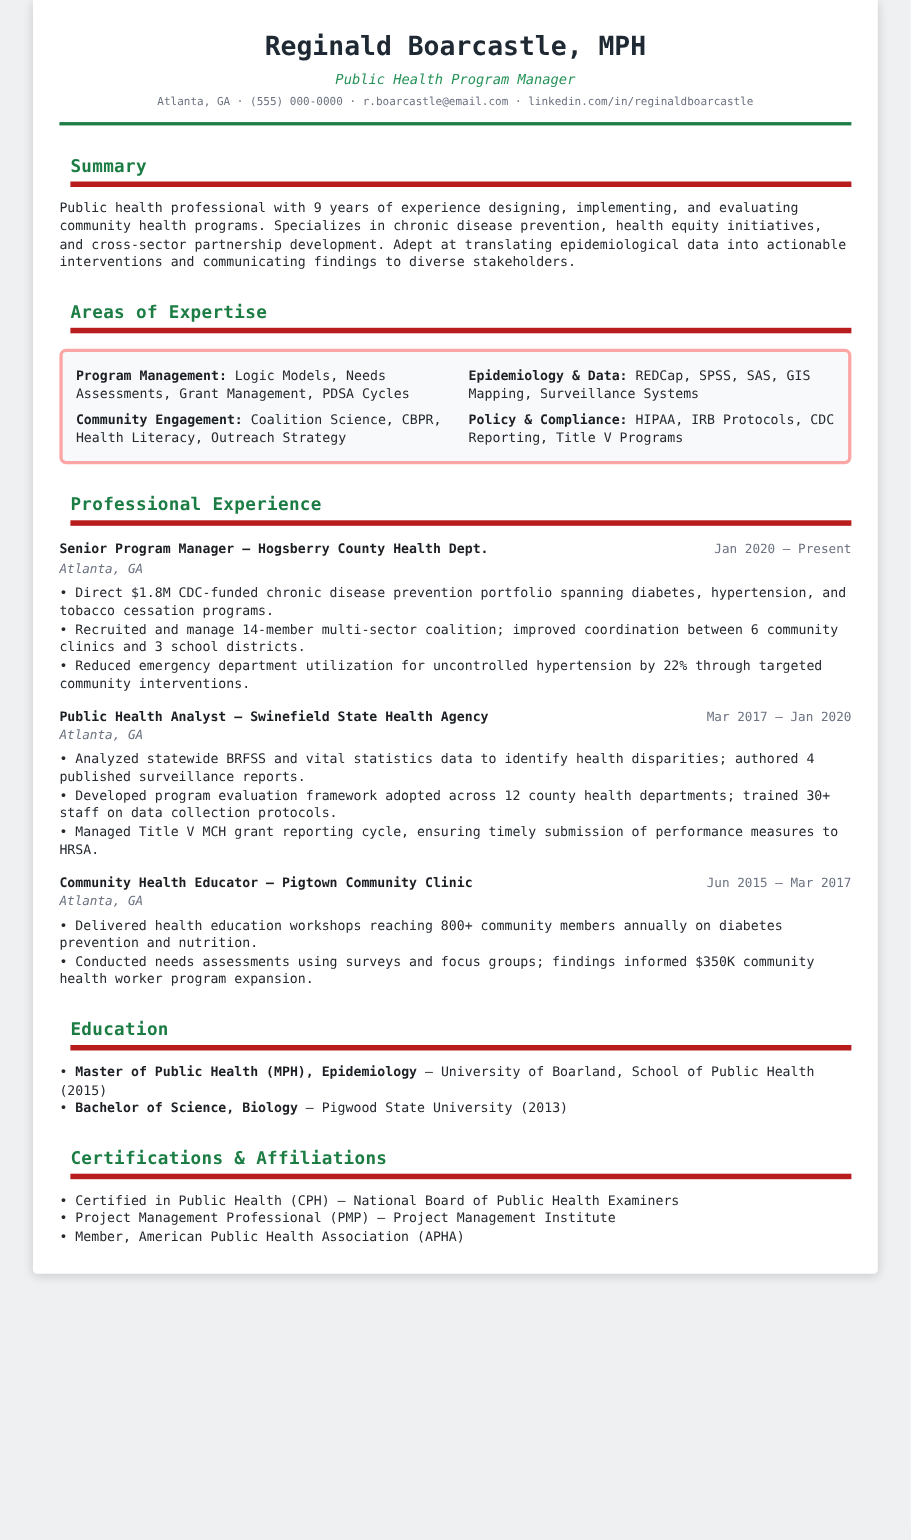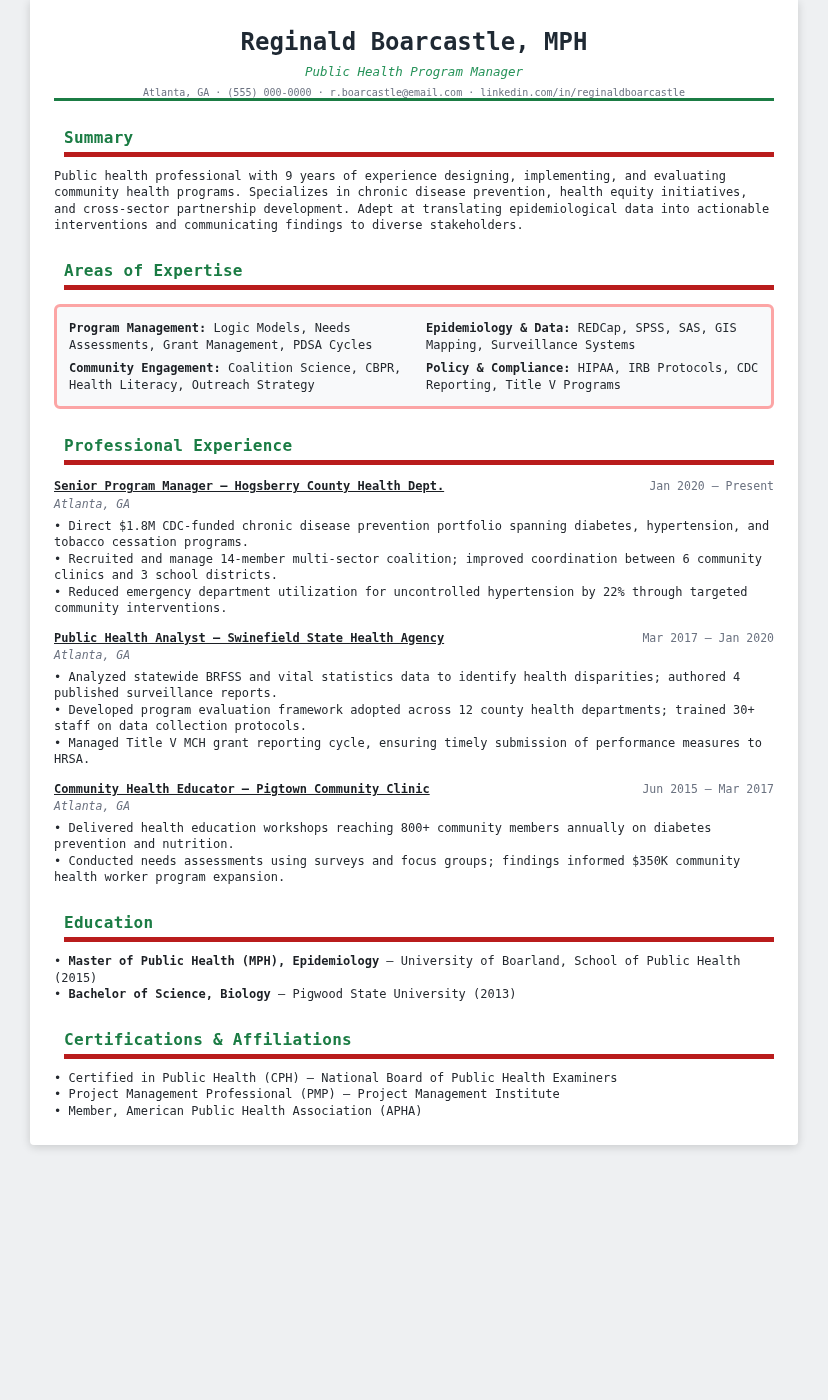--- a/index.html
+++ b/index.html
@@ -14,21 +14,21 @@
   }
   .page {
     width: 768px;
     margin: 0 auto;
     background: #ffffff;
     border-radius: 0 0 4px 4px;
     box-shadow: 0 2px 10px rgba(0,0,0,0.16);
     padding: 28px 24px 26px 24px;
   }
   
-  .header { text-align: center; border-bottom: 3px solid #1b7c44; }
+  .header { text-align: center; border-bottom: 3px solid #1b7c44; padding-bottom: 13px; }
   .name { font-size: 24px; font-weight: bold; color: #1f2933; line-height: 1.2; }
   .subtitle { font-size: 12.5px; font-style: italic; color: #27935a; margin-top: 7px; }
   .contact { font-size: 10px; color: #6b7280; margin-top: 8px; }
   
   .section { margin-top: 27px; }
   .section-heading {
     font-size: 16px;
     font-weight: bold;
     color: #1b7c44;
     letter-spacing: 0.3px;
@@ -49,21 +49,21 @@
     grid-template-columns: 1fr 1fr;
     column-gap: 24px;
     row-gap: 7px;
   }
   .expertise-item { font-size: 12px; line-height: 16.5px; }
   .expertise-item b { color: #1b1f24; }
   
   .job { margin-top: 13px; }
   .job:first-of-type { margin-top: 12px; }
   .job-header { display: flex; justify-content: space-between; align-items: baseline; }
-  .job-title { font-size: 12px; font-weight: bold; color: #1b1f24; line-height: 1.35; text-decoration: underline; }
+  .job-title { font-size: 12px; font-weight: bold; color: #1b1f24; line-height: 1.35; }
   .job-dates { font-size: 11.5px; color: #6b7280; white-space: nowrap; padding-left: 12px; }
   .job-location { font-size: 11.5px; font-style: italic; color: #6b7280; margin-top: 2px; }
   .job-bullets { margin-top: 7px; font-size: 12px; line-height: 16.5px; }
   .bullet-line { }
   
   .edu-list, .cert-list { margin-top: 11px; font-size: 12px; line-height: 16.5px; }
   .edu-item b { color: #1b1f24; }
 </style>
 </head>
 <body>

